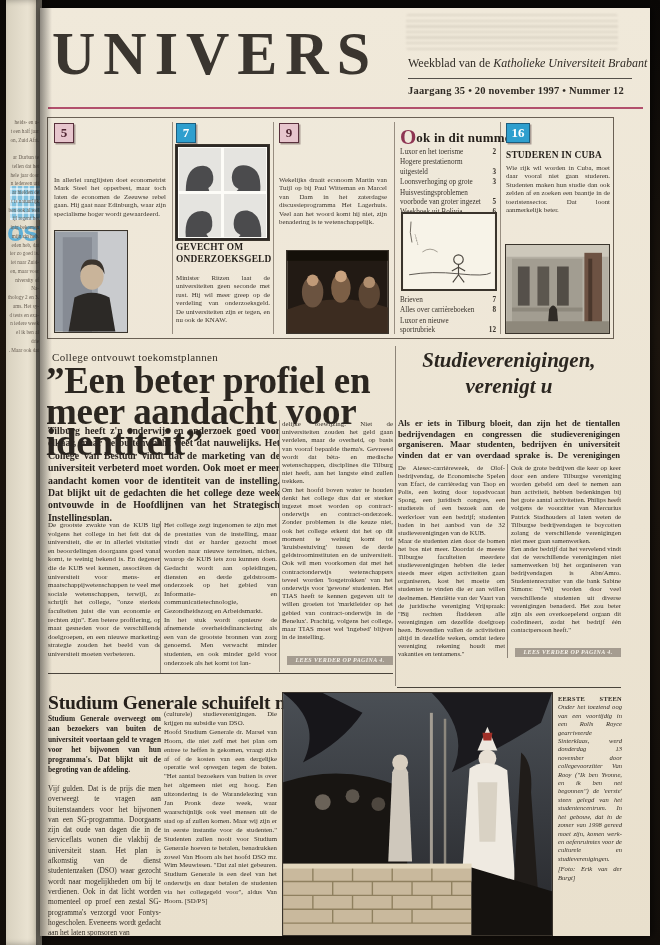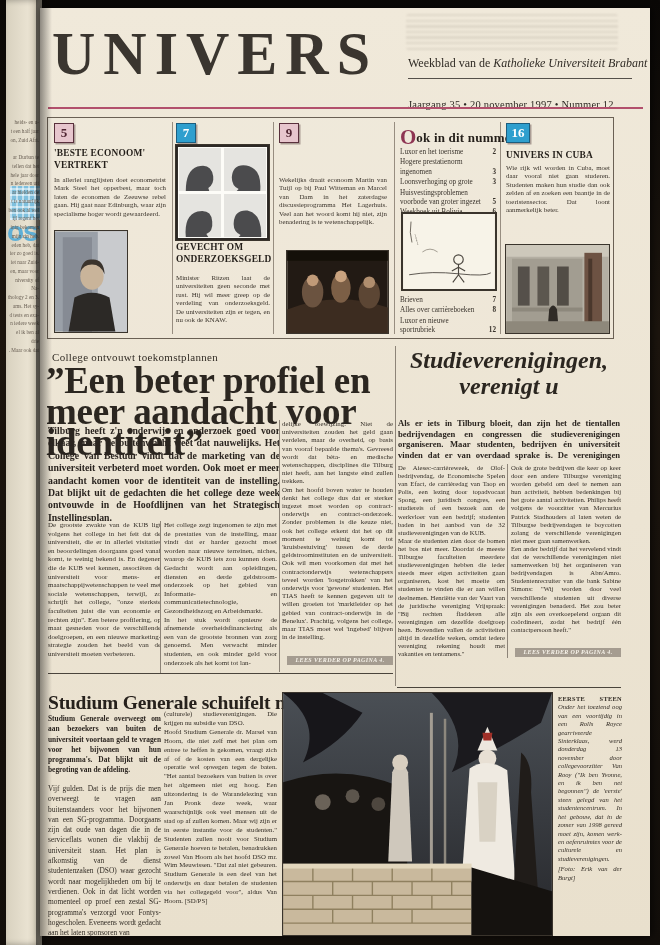--- a/index.html
+++ b/index.html
@@ -17,21 +17,21 @@
   
   .page{position:absolute;left:40px;top:8px;width:610px;height:928px;background:linear-gradient(180deg,#f0e9da,#ece4d3 55%,#e9e0cd);box-shadow:2px 0 8px rgba(0,0,0,.6);z-index:2}
 
   .ghost{position:absolute;opacity:.13;filter:blur(.8px);background:repeating-linear-gradient(180deg,#6b5f52 0 2.4px,transparent 2.4px 5.6px);border-radius:3px}
 
   .masthead-title{position:absolute;left:12px;top:16px;font-size:60px;line-height:60px;font-weight:bold;letter-spacing:8px;color:#3a352f;transform:scaleY(1.02)}
   .mast-right{position:absolute;left:368px;top:48px;width:224px;color:#2f2a24}
   .mast-sub{font-size:12px;white-space:nowrap}
   .mast-sub .it{font-style:italic}
   .mast-rule{border-top:1px solid #55504a;margin-top:7px}
-  .mast-issue{font-size:10.5px;font-weight:normal;margin-top:20px;letter-spacing:.2px}
+  .mast-issue{font-size:10.5px;font-weight:bold;margin-top:6px;letter-spacing:.2px}
   .accent-rule{position:absolute;left:8px;top:99px;width:595px;height:2px;background:#b2506c}
 
   
   .strip{position:absolute;left:7px;top:109px;width:567px;height:222px;border:1px solid #6a6054;background:rgba(255,255,255,.06)}
   .vsep{position:absolute;top:4px;bottom:4px;width:1px;background:#978d80}
   .badge{position:absolute;width:20px;height:20px;border:1px solid #59303c;box-shadow:1.5px 1.5px 0 rgba(70,45,45,.4);font-weight:bold;font-size:13px;display:flex;align-items:center;justify-content:center}
   .badge.pink{background:#e7c6cd;color:#4e2430}
   .badge.blue{background:#2f9fce;color:#fff;border-color:#1c5d7e}
   .brief-title{position:absolute;font-weight:bold;font-size:9.4px;line-height:11.6px;color:#241f1a;white-space:pre-line;letter-spacing:.2px}
   .brief-text{position:absolute;font-size:6.9px;line-height:8.4px;text-align:justify;color:#3a332b;overflow:hidden}
@@ -52,21 +52,21 @@
 
   
   .kicker{position:absolute;left:12px;top:343px;font-size:11px;color:#332d26;letter-spacing:.3px}
   .headline{position:absolute;left:6px;top:357px;width:360px;font-size:37px;line-height:31px;font-weight:bold;color:#2b2620;letter-spacing:-.3px}
   .lead{position:absolute;text-align:justify;font-weight:bold;color:#2b2520}
   .main-lead{left:8px;top:417px;width:232px;font-size:9.8px;line-height:12.4px;height:96px;overflow:hidden}
   .body-col{position:absolute;text-align:justify;color:#332d26;white-space:pre-line;overflow:hidden}
   .continue{position:absolute;background:#a59c90;color:#f7f3ea;font-size:6px;font-weight:bold;font-style:italic;letter-spacing:.4px;text-align:center;line-height:9px;height:9px}
 
   
-  .right-headline{position:absolute;left:357px;top:339px;width:224px;text-align:center;font-size:24px;line-height:26px;font-weight:bold;font-style:italic;color:#2b2620}
+  .right-headline{position:absolute;left:357px;top:339px;width:224px;text-align:center;font-size:21px;line-height:26px;font-weight:bold;font-style:italic;color:#2b2620}
   .right-lead{left:358px;top:410px;width:222px;font-size:8.6px;line-height:10.6px;height:44px;overflow:hidden}
 
   
   .bottom-headline{position:absolute;left:8px;top:684px;width:320px;font-size:19.5px;font-weight:bold;color:#26211c;letter-spacing:-.2px}
   .caption{position:absolute;left:518px;top:687px;width:64px;font-size:6.6px;line-height:8.4px;font-style:italic;color:#332d26;text-align:justify}
   .caption .cap-label{font-style:normal;font-weight:bold;font-size:6.4px;letter-spacing:.3px}
   .caption .credit{display:block;margin-top:2px}
 </style>
 </head>
 <body>
@@ -116,22 +116,20 @@
     </div>
     <div class="accent-rule"></div>
 
     <div class="strip">
       <div class="vsep" style="left:124px"></div>
       <div class="vsep" style="left:225px"></div>
       <div class="vsep" style="left:346px"></div>
       <div class="vsep" style="left:452px"></div>
 
       <div class="badge pink" style="left:6px;top:5px">5</div>
-      <div class="brief-title" style="left:6px;top:30px;width:114px">'BESTE ECONOOM'
-VERTREKT</div>
       <div class="brief-text" style="left:6px;top:58px;width:112px;height:60px">In allerlei ranglijsten doet econometrist Mark Steel het opperbest, maar toch laten de economen de Zeeuwse rebel gaan. Hij gaat naar Edinburgh, waar zijn specialisme hoger wordt gewaardeerd.</div>
       <svg class="ph" style="left:6px;top:112px" width="74" height="103" viewBox="0 0 74 103">
         <rect width="74" height="103" fill="#9aa0a8"></rect>
         <rect x="44" y="0" width="30" height="103" fill="#c9cbce"></rect>
         <rect x="8" y="6" width="30" height="97" fill="#868b94"></rect>
         <ellipse cx="38" cy="46" rx="12" ry="14" fill="#c9b49a"></ellipse>
         <path d="M26 42 Q28 28 38 29 Q50 28 51 44 Q47 34 38 34 Q29 34 26 42Z" fill="#3a332c"></path>
         <path d="M14 103 L20 68 Q38 58 56 68 L62 103 Z" fill="#2c2926"></path>
       </svg>
 
@@ -166,21 +164,21 @@
         <rect x="0" y="0" width="103" height="10" fill="#141009"></rect>
       </svg>
 
       <div class="toc-title" style="left:352px;top:7px"><span class="big-o">O</span><span class="rest">ok in dit nummer</span></div>
       <div class="toc-list" style="left:352px;top:30px;width:96px">
         <div class="toc-row">
             <span class="lbl">Luxor en het toerisme</span>
             <span class="pg">2</span>
           </div>
         <div class="toc-row">
-            <span class="lbl">Hogere prestatienorm ingenomen</span>
+            <span class="lbl">Hogere prestatienorm uitgesteld</span>
             <span class="pg">3</span>
           </div>
         <div class="toc-row">
             <span class="lbl">Loonsverhoging op grote</span>
             <span class="pg">3</span>
           </div>
         <div class="toc-row">
             <span class="lbl">Huisvestingsproblemen voorbode van groter ingezet</span>
             <span class="pg">5</span>
           </div>
@@ -207,21 +205,21 @@
             <span class="lbl">Alles over carrièreboeken</span>
             <span class="pg">8</span>
           </div>
         <div class="toc-row">
             <span class="lbl">Luxor en nieuwe sportrubriek</span>
             <span class="pg">12</span>
           </div>
       </div>
 
       <div class="badge blue" style="left:458px;top:5px;width:24px">16</div>
-      <div class="brief-title" style="left:458px;top:32px;width:106px">UNIVERS IN CUBA</div>
+      <div class="brief-title" style="left:458px;top:32px;width:106px">STUDEREN IN CUBA</div>
       <div class="brief-text" style="left:458px;top:46px;width:104px;height:70px">Wie rijk wil worden in Cuba, moet daar vooral niet gaan studeren. Studenten maken hun studie dan ook zelden af en zoeken een baantje in de toeristensector. Dat loont aanmerkelijk beter.</div>
       <svg class="ph" style="left:457px;top:126px" width="105" height="90" viewBox="0 0 105 90">
         <rect width="105" height="90" fill="#b4afa3"></rect>
         <rect x="0" y="0" width="105" height="12" fill="#cdc8bb"></rect>
         <rect x="6" y="14" width="72" height="70" fill="#a29d91"></rect>
         <rect x="12" y="22" width="12" height="40" fill="#55504a"></rect>
         <rect x="32" y="22" width="12" height="40" fill="#5c574f"></rect>
         <rect x="52" y="22" width="12" height="40" fill="#524d46"></rect>
         <rect x="6" y="64" width="72" height="4" fill="#8d887c"></rect>
         <rect x="80" y="8" width="18" height="76" fill="#6d5243"></rect>

